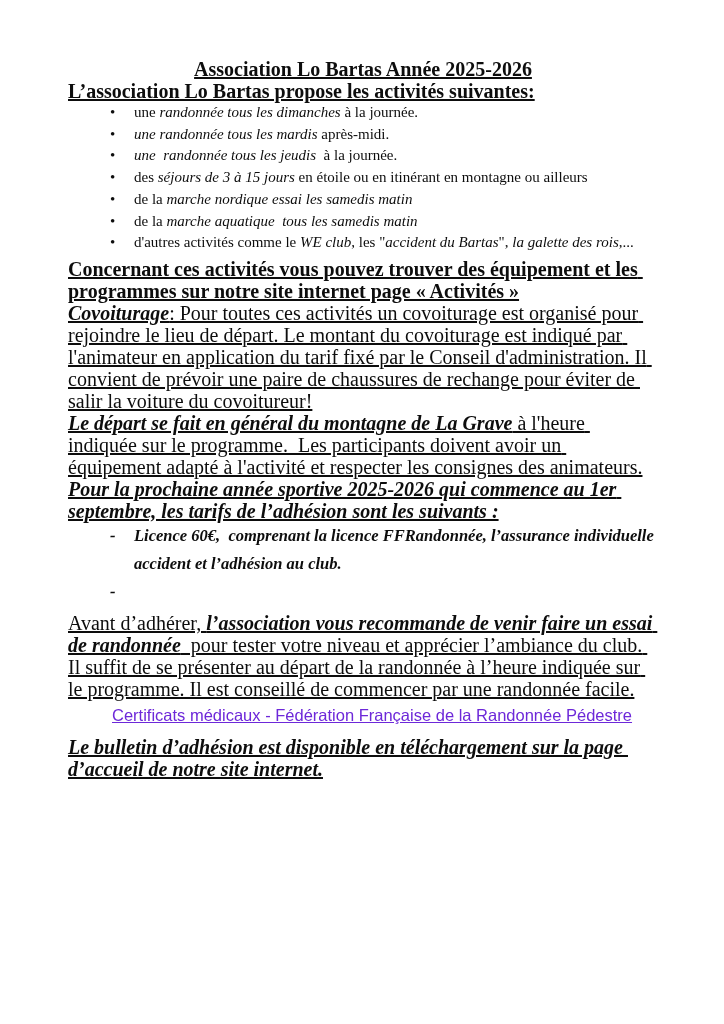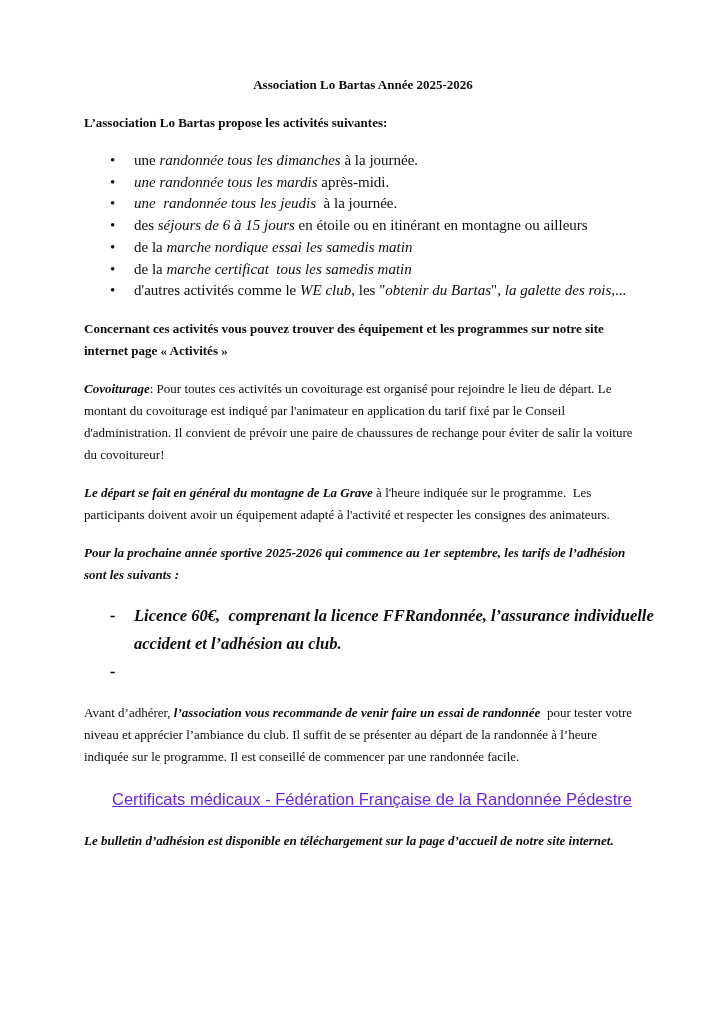--- a/index.html
+++ b/index.html
@@ -2,21 +2,21 @@
 <html><head>
 <meta charset="utf-8">
 <style>
   html,body { margin:0; padding:0; background:#ffffff; }
   .page {
     position:relative; width:724px; height:1024px; box-sizing:border-box;
     background:#ffffff; color:#0d0d0d;
     padding:58px 66px 0 68px; overflow:hidden;
     font-family:"Liberation Serif","DejaVu Serif",serif;
   }
-  .page p { margin:16px; font-size:13px; line-height:22px; white-space:pre-wrap; }
+  .page p { margin:0; font-size:20px; line-height:22px; white-space:pre-wrap;text-decoration:underline; }
   .doc-title { font-size:16.5px; font-weight:bold; text-align:center; line-height:22px; margin-bottom:16px; }
   .intro { font-weight:bold; margin-bottom:9px; }
   .it { font-style:italic; }
   .bi { font-weight:bold; font-style:italic; }
   ul.listing { list-style:none; margin:0; padding:0; }
   ul.activities { margin-bottom:4px; }
   ul.activities li { display:flex; font-size:15px; line-height:21.7px; }
   .marker { flex:none; width:24px; margin-left:42px; }
   .li-content { flex:1; white-space:pre-wrap; }
   .heading-concernant { font-weight:bold; font-size:15.5px; line-height:26px; margin-bottom:8px; }
@@ -48,33 +48,33 @@
     <li>
       <span class="marker">•</span>
       <span class="li-content"><span class="it">une randonnée tous les mardis</span><span> après-midi.</span></span>
     </li>
     <li>
       <span class="marker">•</span>
       <span class="li-content"><span class="it">une  randonnée tous les jeudis</span><span>  à la journée.</span></span>
     </li>
     <li>
       <span class="marker">•</span>
-      <span class="li-content"><span>des </span><span class="it">séjours de 6 à 15 jours</span><span> en étoile ou en itinérant en montagne ou ailleurs</span></span>
+      <span class="li-content"><span>des </span><span class="it">séjours de 3 à 15 jours</span><span> en étoile ou en itinérant en montagne ou ailleurs</span></span>
     </li>
     <li>
       <span class="marker">•</span>
       <span class="li-content"><span>de la </span><span class="it">marche nordique essai les samedis matin</span></span>
     </li>
     <li>
       <span class="marker">•</span>
-      <span class="li-content"><span>de la </span><span class="it">marche certificat  tous les samedis matin</span></span>
+      <span class="li-content"><span>de la </span><span class="it">marche aquatique  tous les samedis matin</span></span>
     </li>
     <li>
       <span class="marker">•</span>
-      <span class="li-content"><span>d'autres activités comme le </span><span class="it">WE club</span><span>, les "</span><span class="it">obtenir du Bartas</span><span>", </span><span class="it">la galette des rois</span><span>,...</span></span>
+      <span class="li-content"><span>d'autres activités comme le </span><span class="it">WE club</span><span>, les "</span><span class="it">accident du Bartas</span><span>", </span><span class="it">la galette des rois</span><span>,...</span></span>
     </li>
   </ul>
 
   <p class="heading-concernant">Concernant ces activités vous pouvez trouver des équipement et les programmes sur notre site internet page « Activités »</p>
 
   <p class="covoiturage"><span class="bi">Covoiturage</span><span>: Pour toutes ces activités un covoiturage est organisé pour rejoindre le lieu de départ. Le montant du covoiturage est indiqué par l'animateur en application du tarif fixé par le Conseil d'administration. Il convient de prévoir une paire de chaussures de rechange pour éviter de salir la voiture du covoitureur!</span></p>
 
   <p class="depart"><span class="bi">Le départ se fait en général du montagne de La Grave</span><span> à l'heure indiquée sur le programme.  Les participants doivent avoir un équipement adapté à l'activité et respecter les consignes des animateurs.</span></p>
 
   <p class="tarifs-heading">Pour la prochaine année sportive 2025-2026 qui commence au 1er septembre, les tarifs de l’adhésion sont les suivants :</p>

